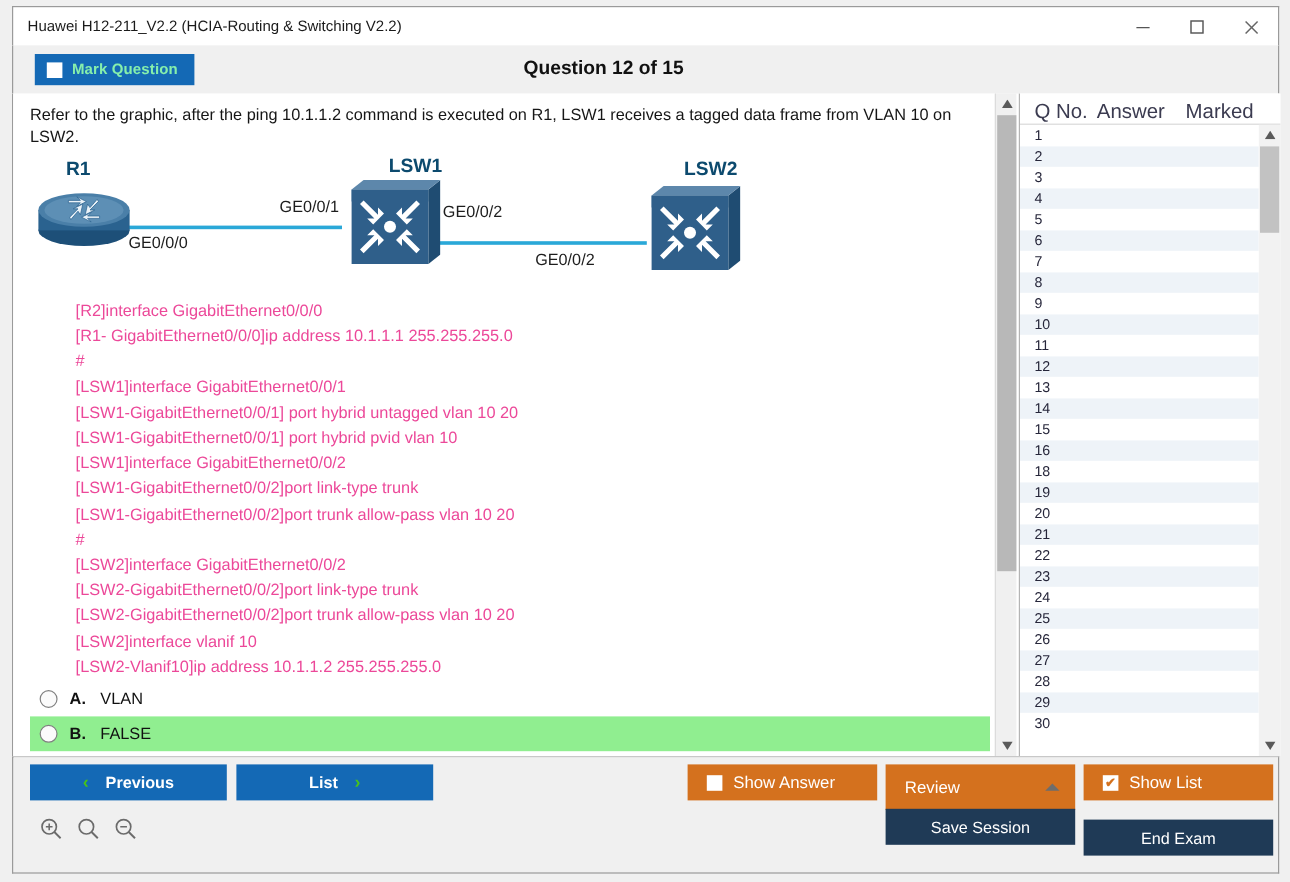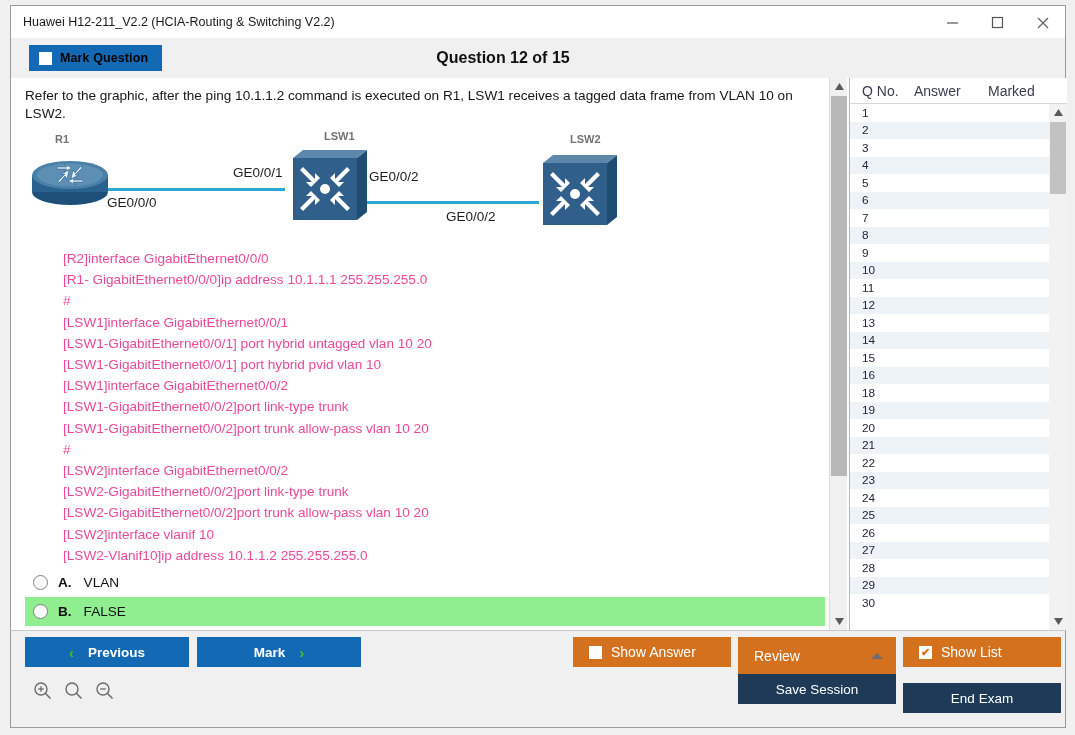--- a/index.html
+++ b/index.html
@@ -42,21 +42,21 @@
     position: absolute; left: 10px; top: 38px;
     width: 1056px; height: 40px;
     background: #f0f0f0;
     border-left: 1px solid #9a9a9a;
     border-right: 1px solid #9a9a9a;
   }
   .mark-btn {
     position: absolute; left: 18px; top: 7px;
     height: 26px; padding: 0 14px 0 10px;
     background: #1469b5;
-    color: #000000;
+    color: #86efac;
     font-size: 12.5px; font-weight: bold;
     display: flex; align-items: center; gap: 8px;
     border: none; cursor: pointer;
     letter-spacing: .1px;
   }
   .mark-box {
     width: 13px; height: 13px;
     background: #ffffff;
     display: inline-block;
   }
@@ -87,21 +87,21 @@
     font-size: 13.6px; line-height: 18px; color: #161616;
   }
 
   
   .diagram {
     position: absolute; left: 6px; top: 55px;
     width: 640px; height: 115px;
   }
   .dev-label {
     position: absolute;
-    font-size: 11px; font-weight: bold; color: #737373;
+    font-size: 16px; font-weight: bold; color: #0c4a6e;
   }
   .port-label {
     position: absolute;
     font-size: 13.5px; color: #1d1d1d;
   }
   .link {
     position: absolute; height: 3px; background: #2aa8d8;
   }
 
   
@@ -147,24 +147,24 @@
 
   
   .listpane {
     position: absolute; left: 838px; top: 0;
     width: 218px; height: 552px;
     background: #ffffff;
     border-left: 1px solid #b4b4b4;
   }
   .list-header {
     position: absolute; left: 0; top: 0; right: 0; height: 26px;
-    display: flex; align-items: center;
+    display: flex; align-items: flex-end;
     background: #ffffff;
     border-bottom: 1px solid #d9d9d9;
-    font-size: 14px; color: #3b3b50;
+    font-size: 17px; color: #3b3b50;
   }
   .lh-q { width: 64px; padding-left: 12px; }
   .lh-a { width: 74px; }
   .lh-m { width: 70px; }
   .list-body {
     position: absolute; left: 0; top: 26px; right: 18px; bottom: 0;
     overflow: hidden;
   }
   .lrow {
     height: 17.5px; display: flex; align-items: center;
@@ -527,21 +527,21 @@
   </div>
 
   <div class="bottombar">
 
     <button class="btn btn-blue" style="left:14px; top:6px; width:164px; height:30px; gap:14px;">
       <span class="chev">‹</span>
       <span>Previous</span>
     </button>
 
     <button class="btn btn-blue" style="left:186px; top:6px; width:164px; height:30px; gap:14px;">
-      <span>Mark</span>
+      <span>List</span>
       <span class="chev">›</span>
     </button>
 
     <button class="btn btn-orange" style="left:562px; top:6px; width:158px; height:30px; justify-content:flex-start; padding-left:16px; font-weight:normal; font-size:14px;">
       <span class="cbox"></span>
       <span>Show Answer</span>
     </button>
 
     <button class="btn btn-orange" style="left:727px; top:6px; width:158px; height:38px; justify-content:flex-start; padding-left:16px; font-weight:normal; font-size:14px;">
       <span>Review</span>

